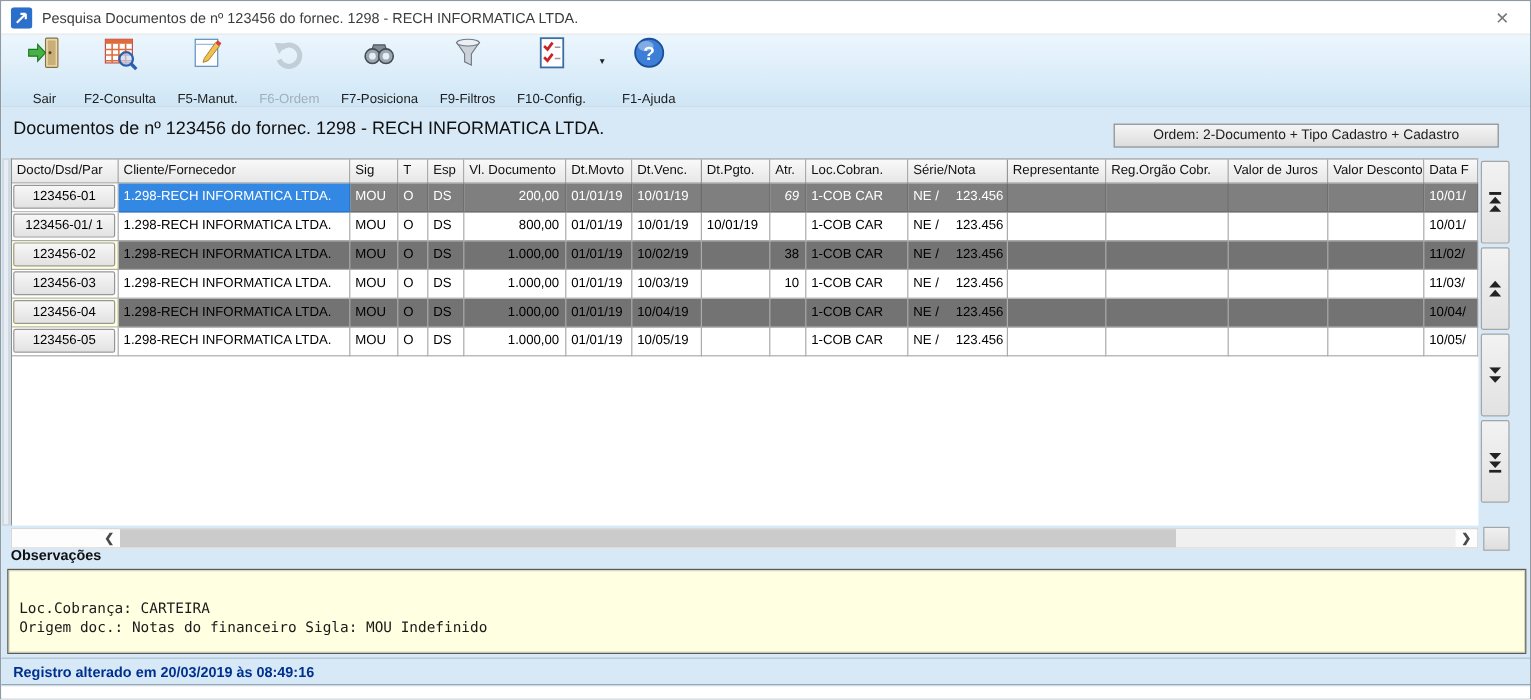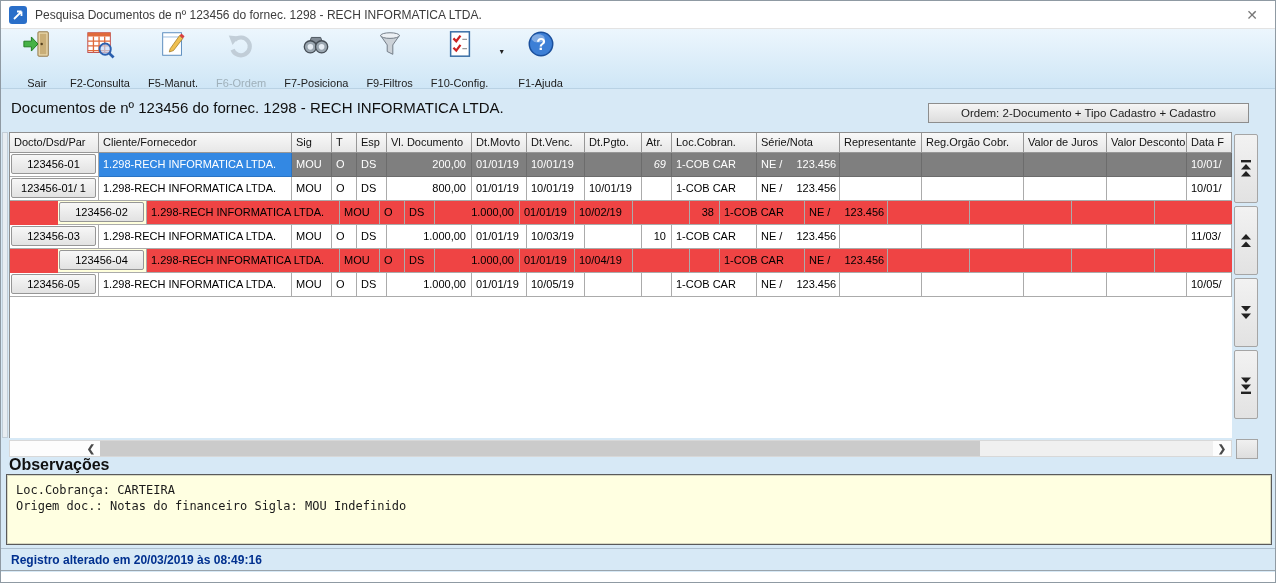--- a/index.html
+++ b/index.html
@@ -46,21 +46,21 @@
     position:absolute; left:8px; top:43px; width:1223px; height:306px;
     background:#ffffff; border-left:1px solid #8f8f8f; border-top:1px solid #8f8f8f; overflow:hidden;
   }
   .thead { display:flex; height:20px; }
   .th {
     flex:none; height:20px; background:linear-gradient(#f9f9f9,#e7e7e7);
     border-right:1px solid #979797; border-bottom:1px solid #979797;
     font-size:11px; color:#111; padding:3px 3px 0 4px; white-space:nowrap; overflow:hidden;
   }
   .tr { display:flex; height:24px; background:#fff; }
-  .tr.zebra { background:#ef4444;padding-left:48px; }
+  .tr.zebra { background:#737373; }
   .td {
     flex:none; height:24px; border-right:1px solid #ababab; border-bottom:1px solid #ababab;
     font-size:11px; color:#000; padding:5px 3px 0 4px; white-space:nowrap; overflow:hidden;
   }
   .td.num { text-align:right; padding-right:5px; }
   .td .nota { margin-left:14px;text-align:right; }
   .td.docto { padding:0; background:#fff; display:flex; }
   .tr.zebra .td.docto { background:#ffffdc; }
   .docto-btn {
     flex:1; margin:1px 2px 2px 1px; background:linear-gradient(#f7f7f7,#e2e2e2);
@@ -80,26 +80,26 @@
   .hscroll {
     position:absolute; left:8px; top:351px; width:1223px; height:17px;
     background:#fdfdfd; border:1px solid #d8d8d8; display:flex; align-items:stretch;
   }
   .hs-spacer { width:72px; background:#fdfdfd; }
   .hs-arrow { width:18px; display:flex; align-items:center; justify-content:center; font-size:10px; color:#4a4a4a; font-weight:bold; }
   .hs-thumb { width:880px; background:#cbcbcb; }
   .hs-track { flex:1; background:#f0f0f0; }
   .hs-corner { position:absolute; left:1235px; top:350px; width:22px; height:20px; background:linear-gradient(#f0f0f0,#dedede); border:1px solid #a5a5a5; }
   
-  .obs-label { position:absolute; left:8px; top:367px; font-size:16px; font-weight:bold; color:#101010; }
+  .obs-label { position:absolute; left:8px; top:367px; font-size:12px; font-weight:bold; color:#101010; }
   .obs-box {
     position:absolute; left:5px; top:385px; width:1266px; height:71px;
     background:#ffffe1; border:1px solid #5a5a5a; box-shadow:inset 0 0 0 1px #d8d8c0;
     font-family:"DejaVu Sans Mono","Liberation Mono",monospace;
-    font-size:12px; color:#1a1a1a; padding:7px 9px; line-height:16px;
+    font-size:12px; color:#1a1a1a; padding:24px 9px; line-height:16px;
   }
   
   .statusbar {
     position:absolute; left:0; top:459px; width:100%; height:23px;
     background:#d7e9f6; border-top:1px solid #aebfcf; border-bottom:1px solid #9aa5ad;
     display:flex; align-items:center; padding-left:10px;
   }
   .statusbar .st-text { font-size:12px; font-weight:bold; color:#00308f; }
   .bottom-strip { position:absolute; left:0; top:483px; width:100%; height:12px; background:#ffffff; }
 </style>

